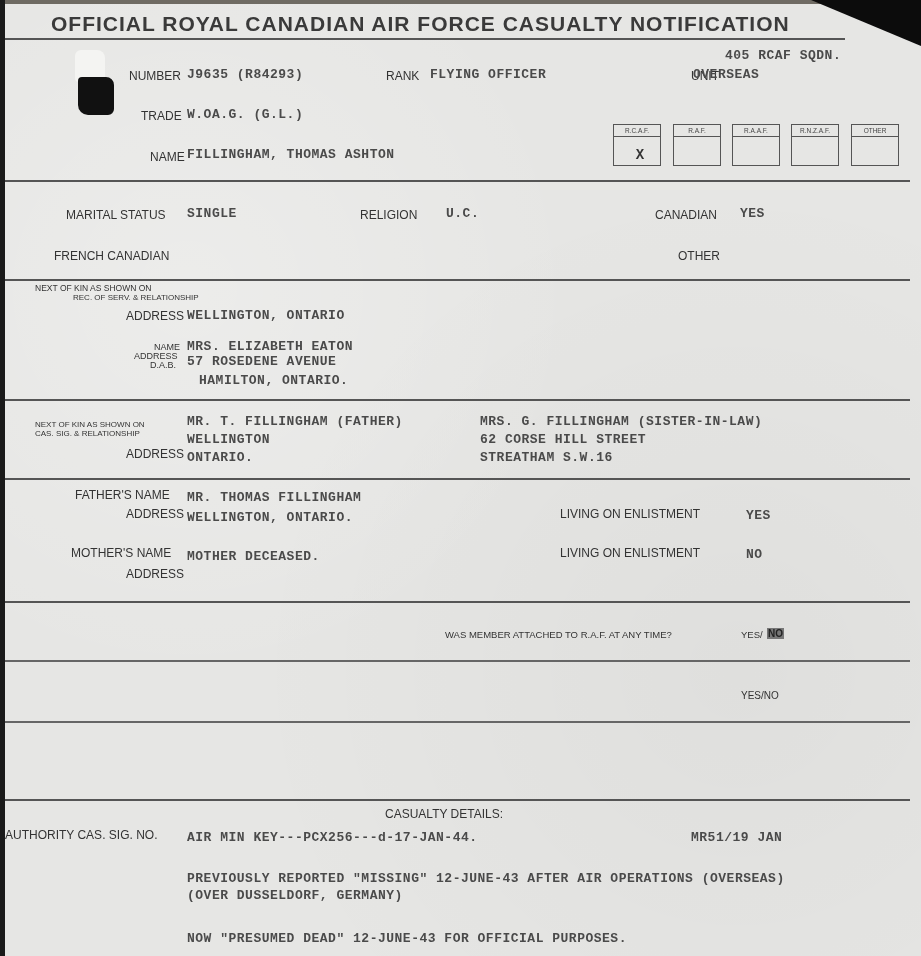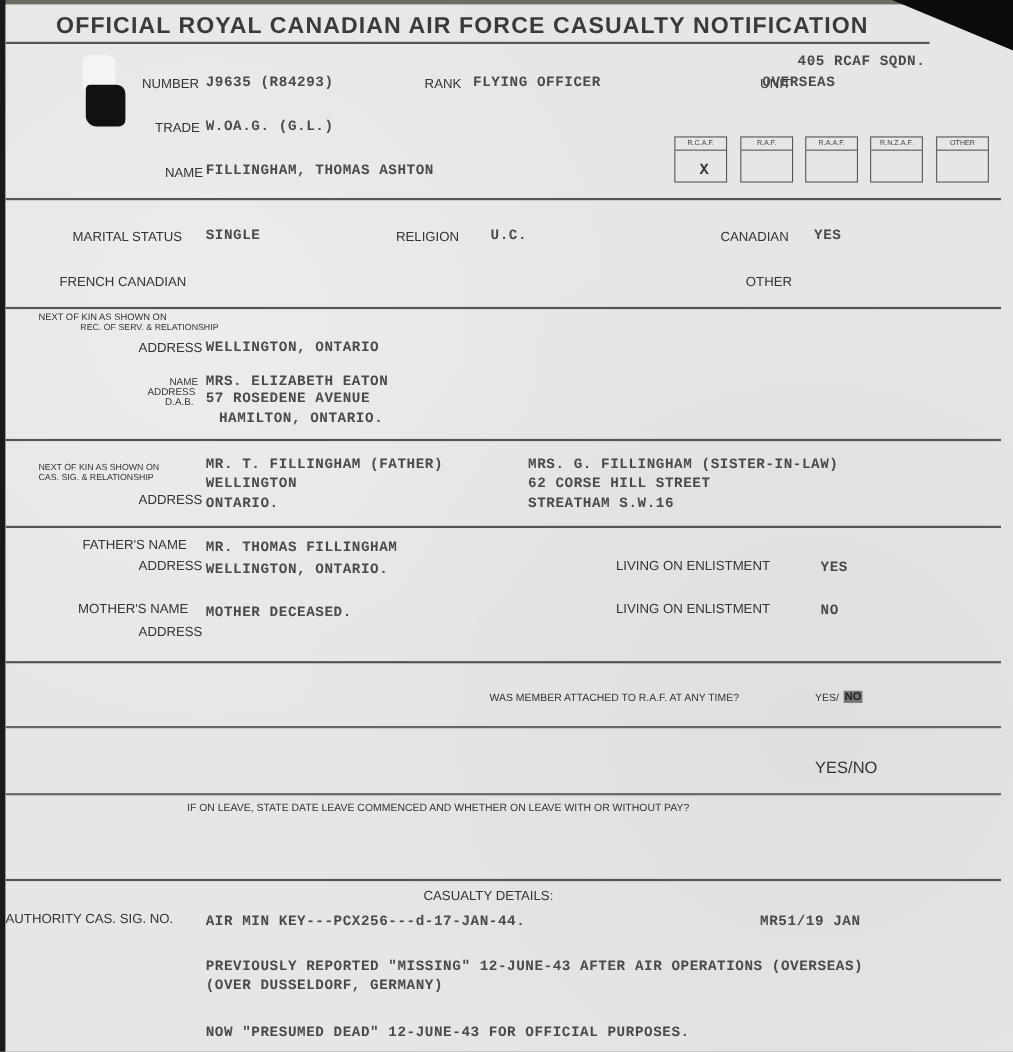--- a/index.html
+++ b/index.html
@@ -157,25 +157,24 @@
   <div class="abs typed" style="left:741px; top:543px;">NO</div>
 
   <div class="hr" style="top:597px; width:905px;"></div>
 
   <div class="abs lbl" style="left:440px; top:625px; font-size:9.5px;">WAS MEMBER ATTACHED TO R.A.F. AT ANY TIME?</div>
   <div class="abs lbl" style="left:736px; top:625px; font-size:9.5px;">YES/</div>
   <div class="abs lbl strike" style="left:762px; top:624px; font-size:10px; font-weight:bold;">NO</div>
 
   <div class="hr thin" style="top:656px; width:905px; height:2px; background:#666;"></div>
 
-  <div class="abs lbl" style="left:736px; top:686px; font-size:15px;">YES/NO</div>
+  <div class="abs lbl" style="left:736px; top:686px; font-size:10px;">YES/NO</div>
 
   <div class="hr thin" style="top:717px; width:905px; height:2px; background:#666;"></div>
 
-  <div class="abs lbl" style="left:165px; top:725px; font-size:9.5px;">IF ON LEAVE, STATE DATE LEAVE COMMENCED AND WHETHER ON LEAVE WITH OR WITHOUT PAY?</div>
 
   <div class="hr" style="top:795px; width:905px;"></div>
 
   <div class="abs lbl" style="left:380px; top:803px;">CASUALTY DETAILS:</div>
   <div class="abs lbl" style="left:0px; top:824px;">AUTHORITY CAS. SIG. NO.</div>
   <div class="abs typed" style="left:182px; top:826px;">AIR MIN KEY---PCX256---d-17-JAN-44.</div>
   <div class="abs typed" style="left:686px; top:826px;">MR51/19 JAN</div>
 
   <div class="abs typed" style="left:182px; top:867px;">PREVIOUSLY REPORTED "MISSING" 12-JUNE-43 AFTER AIR OPERATIONS (OVERSEAS)</div>
   <div class="abs typed" style="left:182px; top:884px;">(OVER DUSSELDORF, GERMANY)</div>

